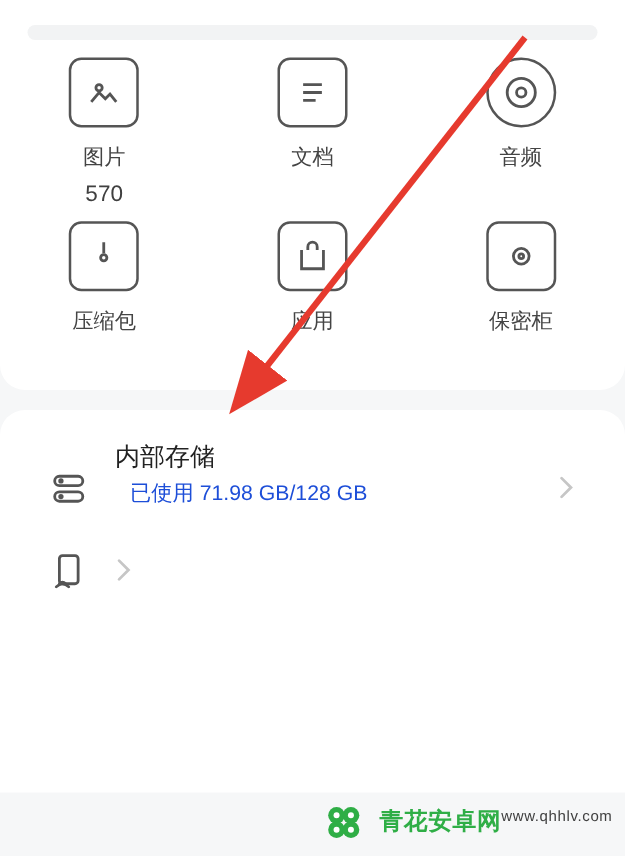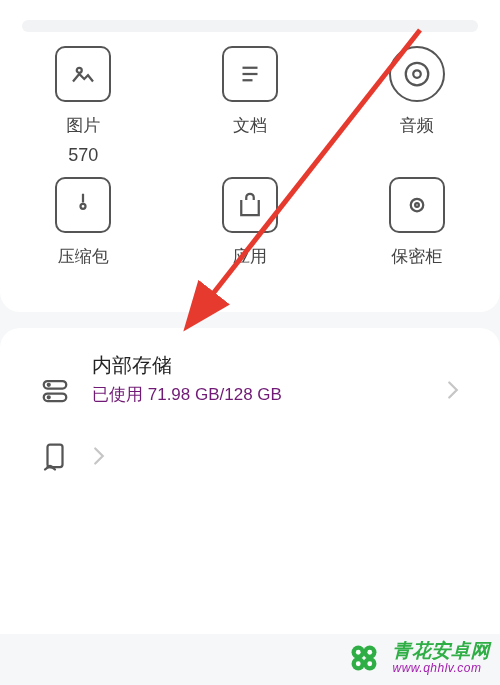--- a/index.html
+++ b/index.html
@@ -91,21 +91,22 @@
     flex-direction: column;
     gap: 4px;
   }
   .list-title {
     font-size: 20px;
     color: #222;
     font-weight: 400;
   }
   .list-sub {
     font-size: 17px;
-    color: #701a75;
+    color: #1d4ed8;
+    margin-left: 12px;
   }
   .chevron {
     color: #c6c6c6;
     font-size: 22px;
   }
   .arrow-overlay {
     position: absolute;
     pointer-events: none;
     z-index: 50;
   }
@@ -117,33 +118,32 @@
     align-items: center;
     gap: 6px;
     z-index: 60;
   }
   .wm-logo {
     width: 46px;
     height: 46px;
   }
   .wm-texts {
     display: flex;
-    flex-direction: column;
+    flex-direction: row;
     line-height: 1.15;
-    font-style: italic;
   }
   .wm-title {
     font-size: 19px;
     font-weight: 700;
     color: #2fae46;
     letter-spacing: 0.5px;
   }
   .wm-url {
     font-size: 12px;
-    color: #a21caf;
+    color: #404040;
     letter-spacing: 0.5px;
   }
 </style>
 </head>
 <body>
 
 <div class="card categories-card">
   <div class="search-bar" placeholder=""></div>
 
   <div class="cat-row">

